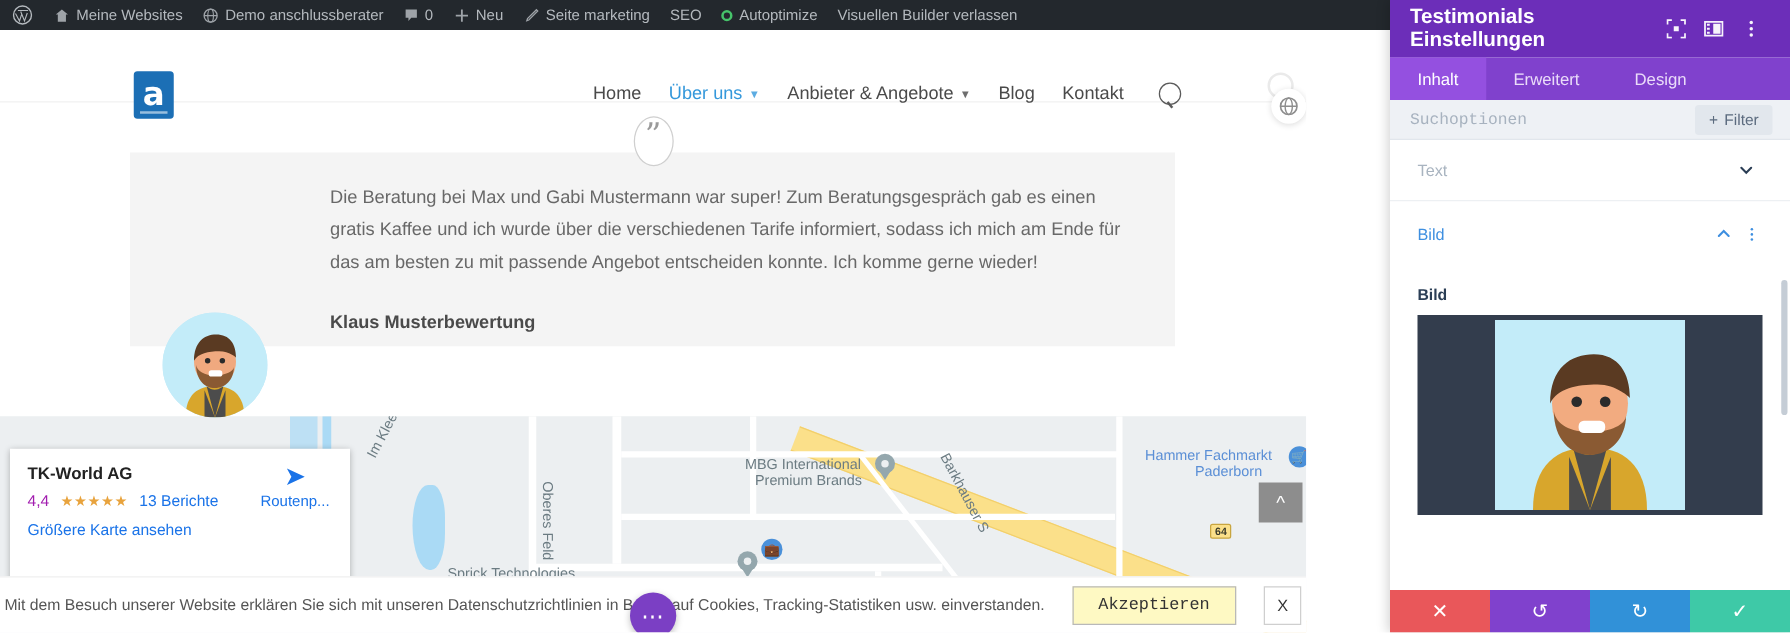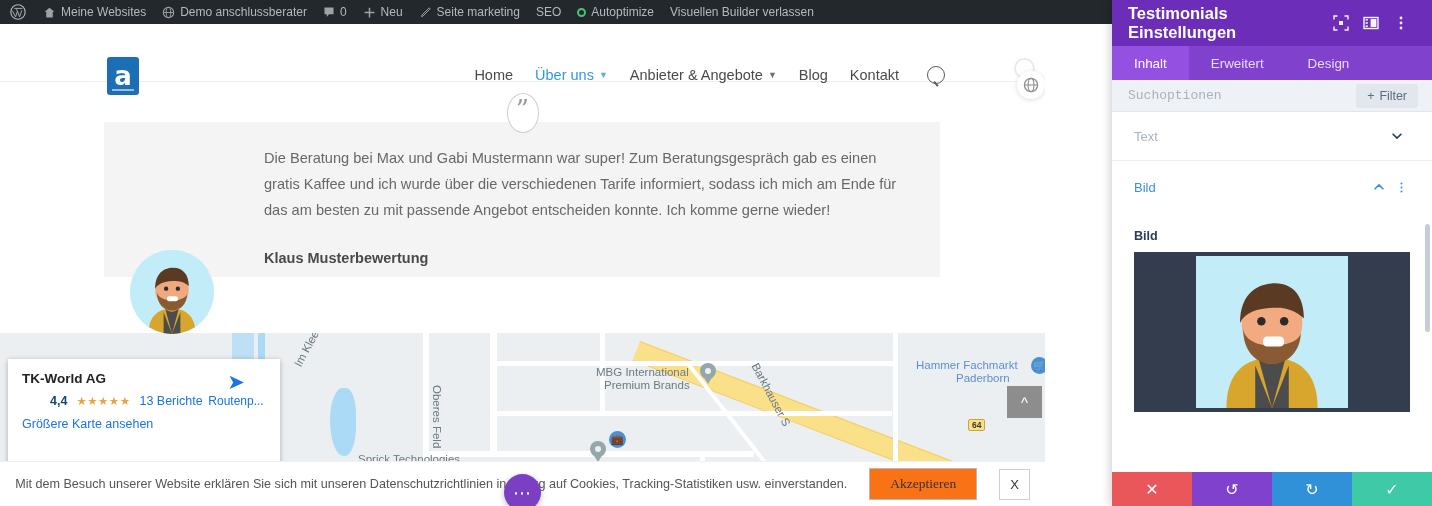--- a/index.html
+++ b/index.html
@@ -108,21 +108,21 @@
   .pin .dot{position:absolute;left:5px;top:5px;width:6px;height:6px;border-radius:50%;background:#eceff1;}
   .poi-blue{position:absolute;width:17px;height:17px;border-radius:50%;background:#4a90d9;color:#fff;font-size:10px;display:flex;align-items:center;justify-content:center;}
   .shield{position:absolute;background:#fbe08a;border:1px solid #c8a540;border-radius:2px;font-size:8.5px;color:#3b3b2a;padding:0 3px;font-weight:700;}
   #map-card{
     position:absolute;left:8px;top:335px;width:272px;height:110px;background:#fff;
     box-shadow:0 1px 5px rgba(0,0,0,.28);box-sizing:border-box;padding:12px 14px;z-index:6;
   }
   #mc-title{font-size:13.5px;font-weight:700;color:#222;}
   #mc-addr{font-size:12.5px;color:#4a4a4a;margin-top:7px;}
   #mc-rating-row{display:flex;align-items:center;gap:9px;margin-top:8px;font-size:12.5px;}
-  #mc-score{color:#0c4a6e;font-weight:700;margin-left:28px;}
+  #mc-score{color:#a21caf;font-weight:400;}
   #mc-stars{color:#e8a33d;font-size:11.5px;letter-spacing:.5px;}
   #mc-reviews{color:#1a73e8;}
   #mc-bigger{margin-top:9px;font-size:12.5px;color:#1a73e8;}
   #mc-route{position:absolute;right:13px;top:12px;width:62px;text-align:center;color:#1a73e8;font-size:12px;}
   #mc-route .arrow{font-size:21px;line-height:1;display:block;margin-bottom:2px;}
   #scrolltop{
     position:absolute;right:3px;top:362px;width:35px;height:32px;background:#8d8d8d;
     display:flex;align-items:center;justify-content:center;color:#fff;font-size:15px;z-index:6;
   }
   
@@ -132,22 +132,22 @@
     font-size:18px;letter-spacing:1px;z-index:9;box-shadow:0 2px 6px rgba(0,0,0,.25);
   }
   
   #cookiebar{
     position:absolute;left:0;bottom:0;width:1045px;height:44px;background:#fff;
     display:flex;align-items:center;justify-content:center;gap:22px;
     border-top:1px solid #f0f0f0;z-index:8;
   }
   #cookie-text{font-size:12.6px;color:#555;}
   #cookie-accept{
-    border:1px solid #b9b9b9;background:#f97316;font-size:13.5px;color:#333;
-    padding:7px 20px;font-family:Liberation Serif, serif;cursor:pointer;
+    border:1px solid #b9b9b9;background:#fef9c3;font-size:13.5px;color:#333;
+    padding:7px 20px;font-family:Liberation Mono, monospace;cursor:pointer;
   }
   #cookie-close{
     border:1px solid #cfcfcf;background:#fff;font-size:13px;color:#333;
     padding:7px 10px;font-family:"Liberation Sans", sans-serif;cursor:pointer;
   }
   
   #panel{
     position:absolute;right:0;top:0;width:320px;height:506px;
     background:#f4f6f8;z-index:50;display:flex;flex-direction:column;
     box-shadow:-2px 0 9px rgba(0,0,0,.18);

